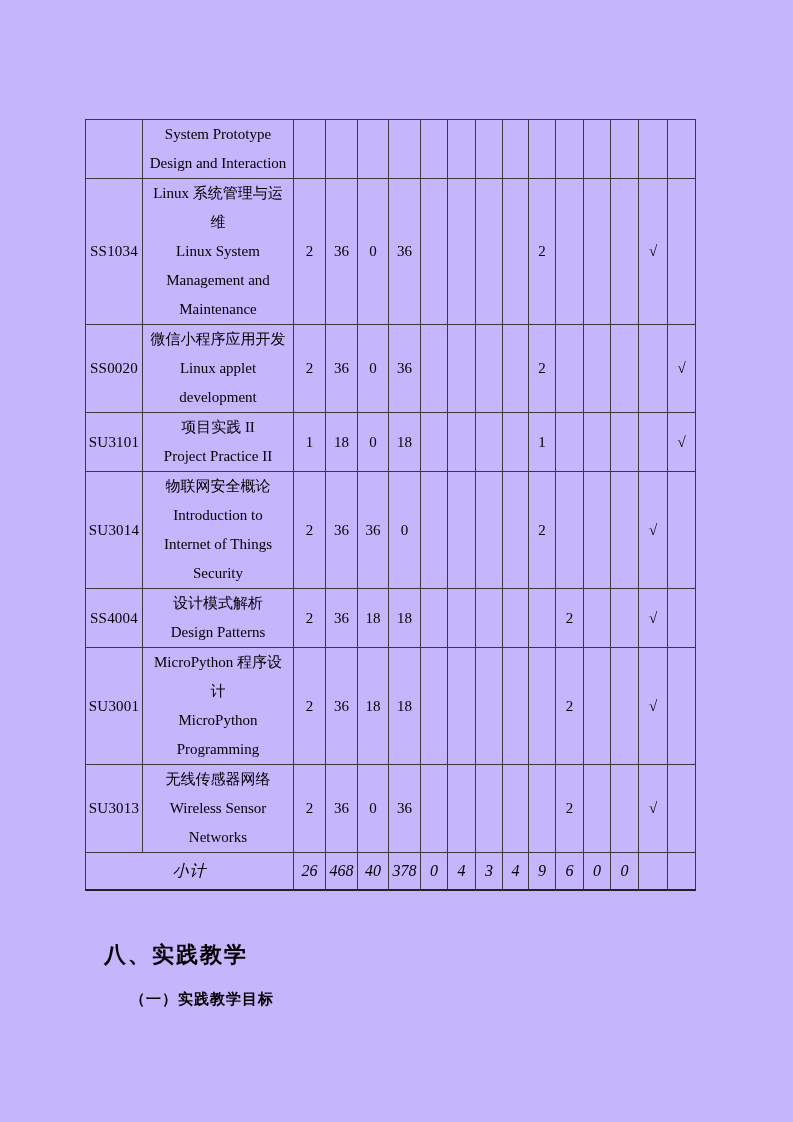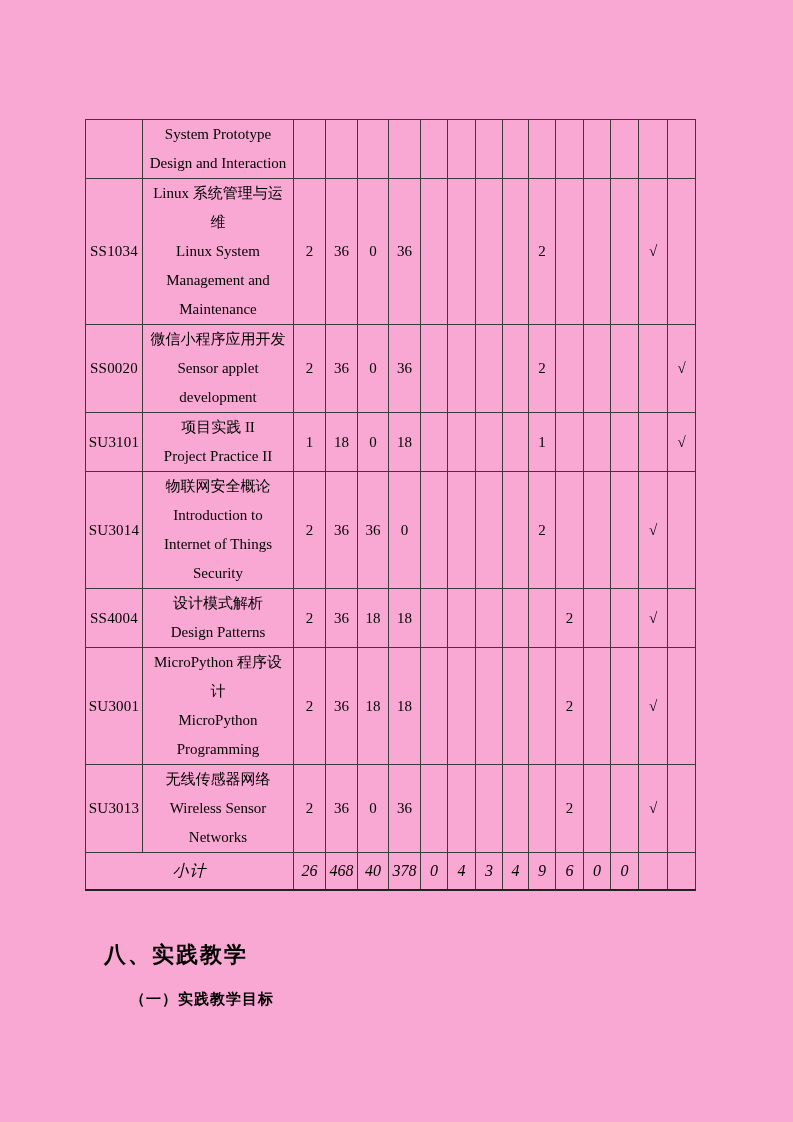--- a/index.html
+++ b/index.html
@@ -4,21 +4,21 @@
 <style>
   * { margin: 0; padding: 0; box-sizing: border-box; }
   html, body { background: #ffffff; }
   body {
     width: 793px; height: 1122px;
     position: relative;
     font-family: "Liberation Serif", "DejaVu Serif", serif;
     color: #000;
     overflow: hidden;
   }
-  .page { position: absolute; inset: 0; background: #f9a8d4; }
+  .page { position: absolute; inset: 0; background: #c4b5fd; }
 
   table.course-table {
     position: absolute;
     left: 85px; top: 119px;
     width: 610px;
     border-collapse: collapse;
     table-layout: fixed;
     border: 1px solid #2e2e2e;
     border-bottom: 2px solid #222;
   }
@@ -131,21 +131,21 @@
           <td></td>
           <td></td>
           <td></td>
           <td>√</td>
           <td></td>
         </tr>
         <tr>
           <td class="code-cell">SS0020</td>
           <td class="name-cell">
             <div class="nameline">微信小程序应用开发</div>
-            <div class="nameline">Sensor applet</div>
+            <div class="nameline">Linux applet</div>
             <div class="nameline">development</div>
           </td>
           <td>2</td>
           <td>36</td>
           <td>0</td>
           <td>36</td>
           <td></td>
           <td></td>
           <td></td>
           <td></td>

